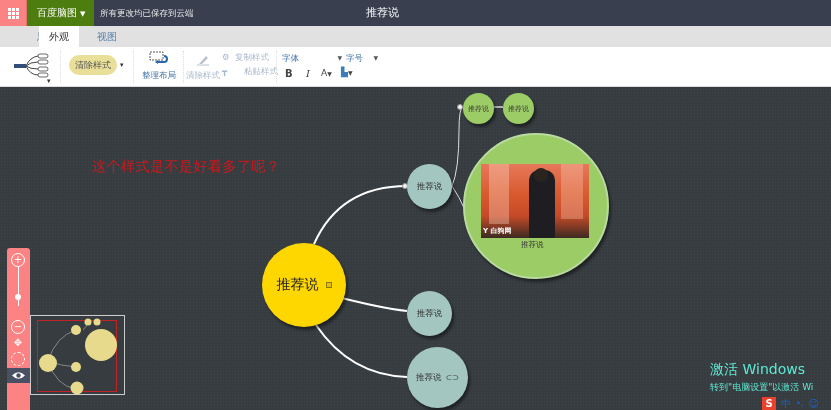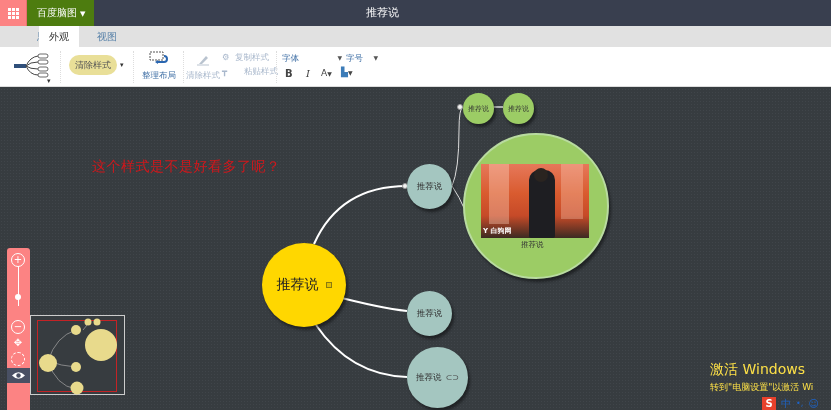--- a/index.html
+++ b/index.html
@@ -53,21 +53,21 @@
 
   .zoombar { position: absolute; left: 7px; top: 248px; width: 23px; height: 162px; background: #fc8383; border-radius: 3px 3px 0 0; }
   .zb-icon { position: absolute; left: 4px; width: 14px; height: 14px; color: #fff; font-size: 10px; text-align: center; line-height: 14px; }
   .zb-circle { border: 1px solid #fff; border-radius: 50%; line-height: 11px; font-size: 10px; }
   .slider-track { position: absolute; left: 11px; top: 18px; width: 1px; height: 40px; background: #fff; }
   .slider-knob { position: absolute; left: 8px; top: 46px; width: 6px; height: 6px; border-radius: 50%; background: #fff; }
   .eye-btn { position: absolute; left: 0; top: 120px; width: 23px; height: 15px; background: #495063; }
   .minimap { position: absolute; left: 30px; top: 315px; width: 95px; height: 80px; background: #373c40; border: 1px solid #ccc; }
   .minimap .frame { position: absolute; left: 6px; top: 4px; width: 80px; height: 72px; border: 1px solid #c42326; }
 
-  .win-wm { position: absolute; left: 710px; top: 361px; color: #fde047; }
+  .win-wm { position: absolute; left: 710px; top: 361px; color: #5eead4; }
   .win-wm .t1 { font-size: 14px; }
   .win-wm .t2 { font-size: 9px; margin-top: 2px; white-space: nowrap; }
   .ime { position: absolute; left: 762px; top: 397px; height: 13px; display: flex; align-items: center; }
   .ime .s { width: 14px; height: 13px; background: #e8412c; color: #fff; font-size: 10px; font-weight: bold; text-align: center; line-height: 13px; }
   .ime .z { font-size: 10px; color: #1d62c4; margin-left: 5px; }
 </style>
 </head>
 <body>
 
 <div class="topbar">
@@ -80,20 +80,21 @@
         <i></i>
         <i></i>
         <i></i>
         <i></i>
         <i></i>
     </div>
   </div>
   <div class="brand">
     <span>百度脑图</span><span class="caret">▼</span>
   </div>
+  <div class="save-status">所有更改均已保存到云端</div>
   <div class="doc-title">推荐说</div>
 </div>
 
 <div class="tabbar">
   <div class="tab" style="left:0;width:38px;margin-left:28px;">思路</div>
   <div class="tab active" style="left:39px;width:40px;">外观</div>
   <div class="tab" style="left:88px;width:38px;">视图</div>
 </div>
 
 <div class="toolbar">

